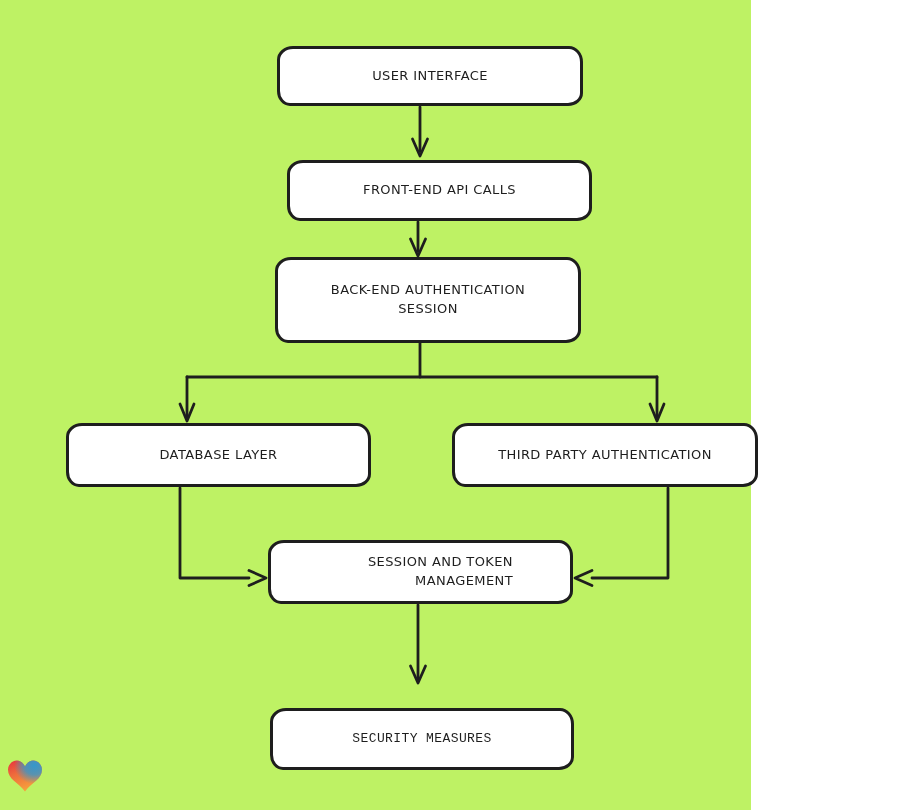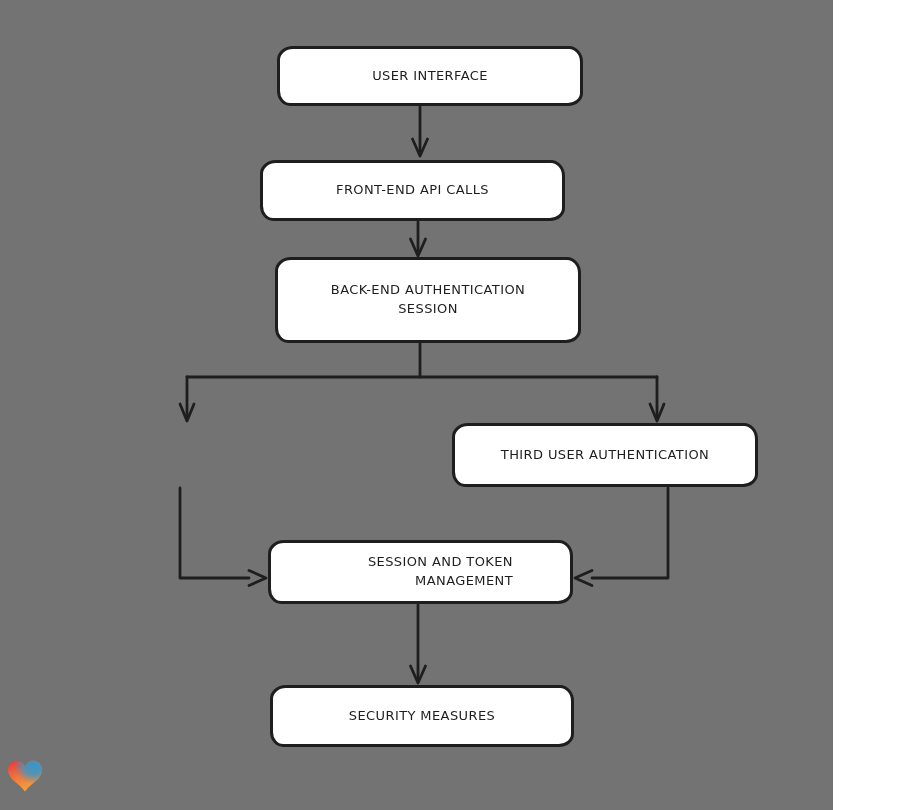--- a/index.html
+++ b/index.html
@@ -4,22 +4,22 @@
 <style>
   * { margin: 0; padding: 0; box-sizing: border-box; }
   html, body {
     width: 911px; height: 810px;
     background: #ffffff;
     overflow: hidden;
     font-family: "DejaVu Sans", sans-serif;
   }
   .canvas {
     position: relative;
-    width: 833px; height: 810px;
-    background: #737373;
+    width: 751px; height: 810px;
+    background: #bef264;
     padding-left: 24px;
   }
   svg.connectors {
     position: absolute;
     left: 0; top: 0;
     pointer-events: none;
   }
   .node {
     position: absolute;
     background: #ffffff;
@@ -31,26 +31,26 @@
     text-align: center;
   }
   .node .label {
     font-size: 13px;
     line-height: 1.45;
     letter-spacing: 0.4px;
     color: #1e1e1e;
     font-weight: 400;
   }
   .n1 { left: 277px; top: 46px;  width: 306px; height: 60px; }
-  .n2 { left: 260px; top: 160px; width: 305px; height: 61px; text-align: center; }
+  .n2 { left: 287px; top: 160px; width: 305px; height: 61px; text-align: center; }
   .n3 { left: 275px; top: 257px; width: 306px; height: 86px; }
   .n4 { left: 66px;  top: 423px; width: 305px; height: 64px; }
   .n5 { left: 452px; top: 423px; width: 306px; height: 64px; }
   .n6 { left: 268px; top: 540px; width: 305px; height: 64px; }
-  .n7 { left: 270px; top: 685px; width: 304px; height: 62px; }
+  .n7 { left: 270px; top: 708px; width: 304px; height: 62px; font-family: Liberation Mono, monospace; }
   .n3 .label { max-width: 235px; }
   .n6 .label { max-width: 185px; text-align: right; }
   .logo {
     position: absolute;
     left: 8px; top: 760px;
     width: 34px; height: 32px;
   }
 </style>
 </head>
 <body>
@@ -103,23 +103,26 @@
   </div>
 
   <div class="node n2">
     <span class="label">FRONT-END API CALLS</span>
   </div>
 
   <div class="node n3">
     <span class="label">BACK-END AUTHENTICATION SESSION</span>
   </div>
 
+  <div class="node n4">
+    <span class="label">DATABASE LAYER</span>
+  </div>
 
   <div class="node n5">
-    <span class="label">THIRD USER AUTHENTICATION</span>
+    <span class="label">THIRD PARTY AUTHENTICATION</span>
   </div>
 
   <div class="node n6">
     <span class="label">SESSION AND TOKEN MANAGEMENT</span>
   </div>
 
   <div class="node n7">
     <span class="label">SECURITY MEASURES</span>
   </div>
 

